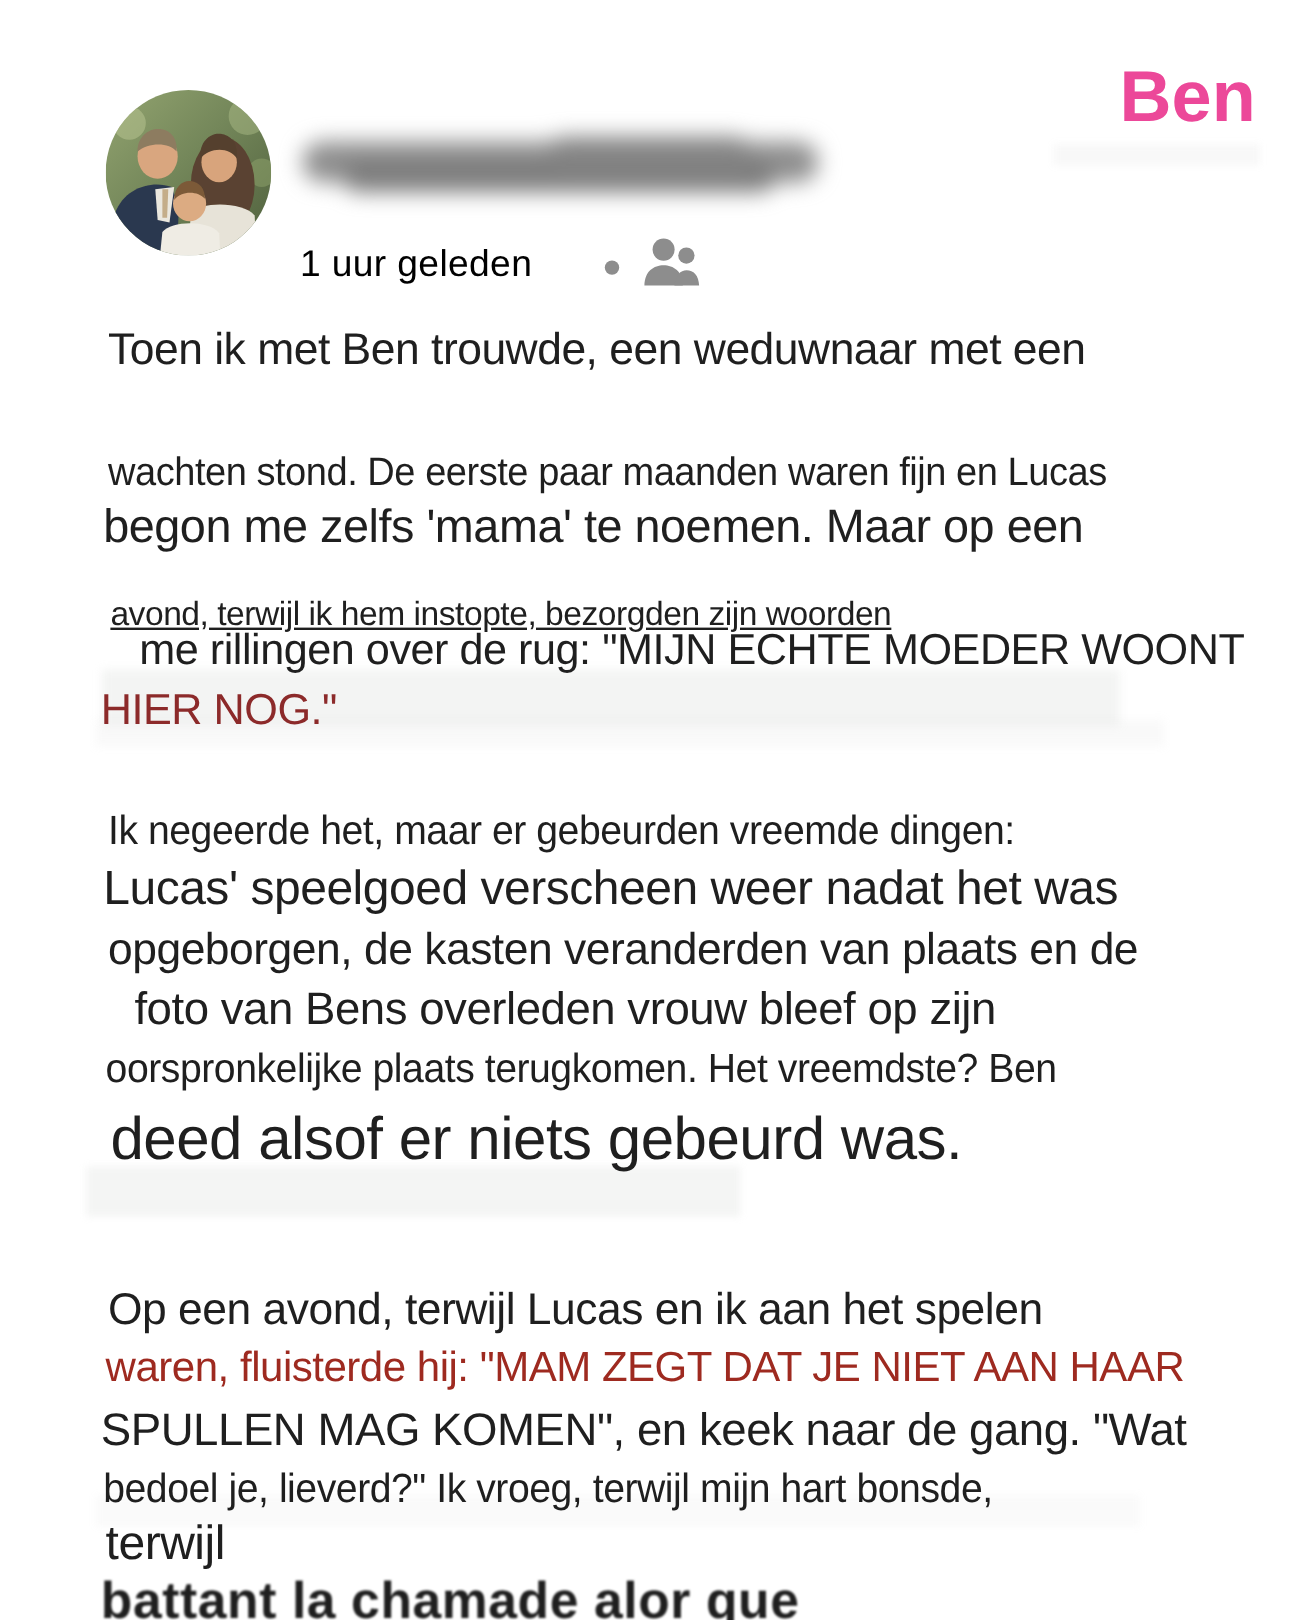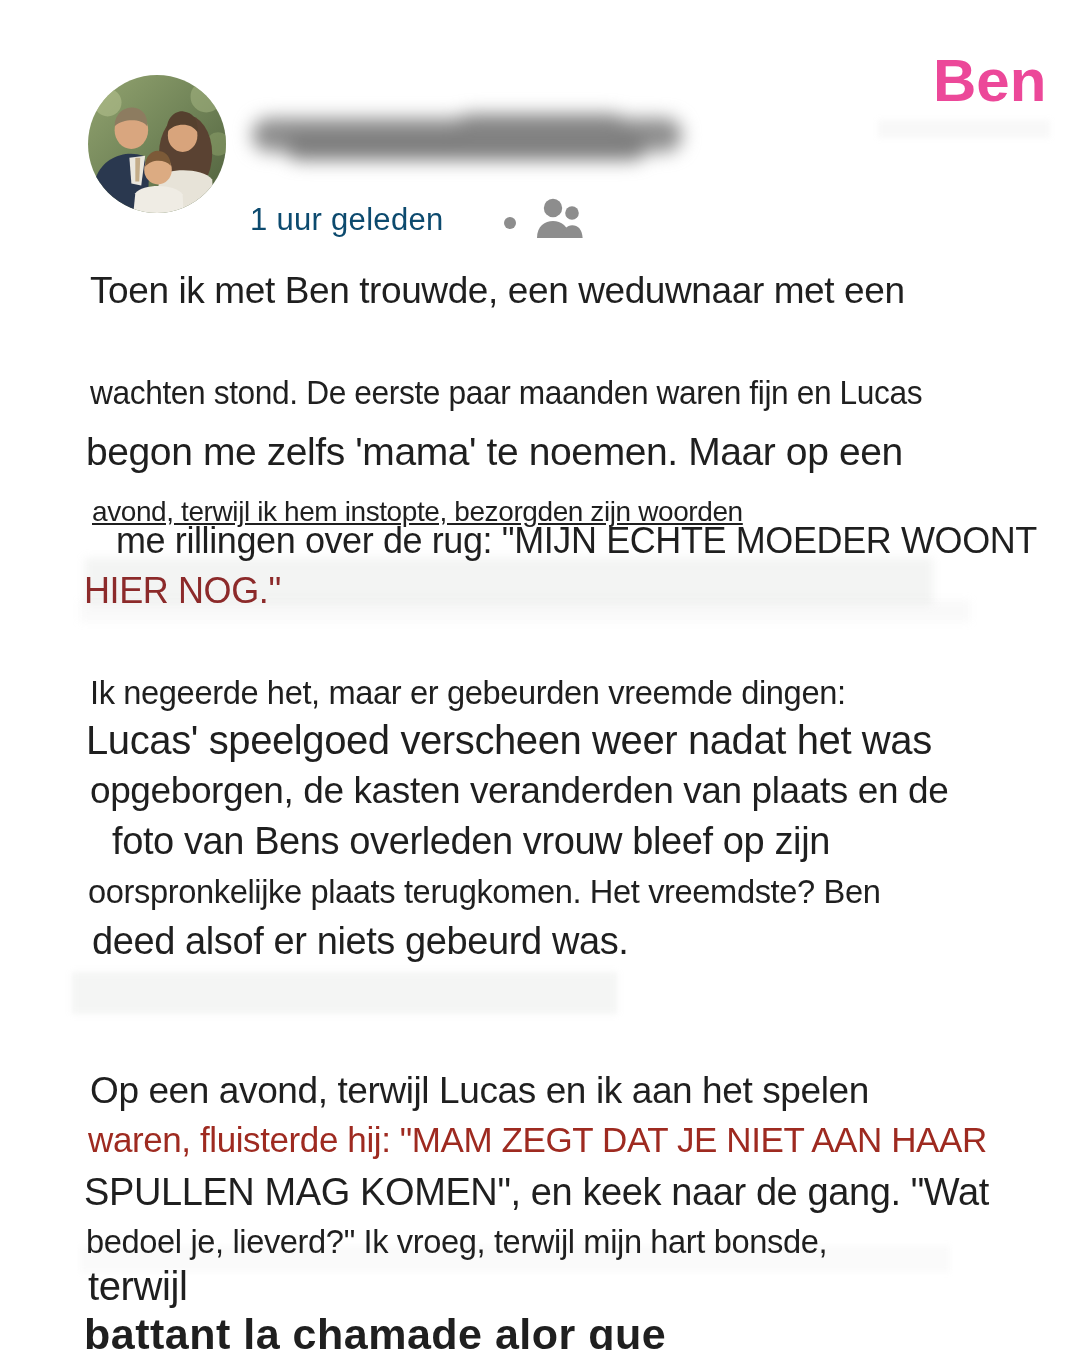--- a/index.html
+++ b/index.html
@@ -19,21 +19,21 @@
   .name-blur{
     position:absolute;left:246px;top:104px;width:448px;height:66px;
     filter:blur(9px);
   }
   .name-blur .blob{position:absolute;background:#8f8f8f;border-radius:18px;}
   .name-blur .b1{left:6px;top:14px;width:430px;height:34px;}
   .name-blur .b2{left:40px;top:30px;width:360px;height:26px;background:#7c7c7c;}
   .name-blur .b3{left:210px;top:10px;width:170px;height:28px;background:#848484;}
   .timestamp{
     position:absolute;left:250px;top:202px;
-    font-size:31px;color:#0c4a6e;letter-spacing:.3px;
+    font-size:31px;color:#000000;letter-spacing:.3px;
   }
   .privacy-dot{
     position:absolute;left:504px;top:217px;width:12px;height:12px;
     border-radius:50%;background:#8d8d8d;
   }
   .privacy-icon{position:absolute;left:533px;top:196px;width:52px;height:48px;}
   .brand{
     position:absolute;left:933px;top:46px;
     font-size:60px;font-weight:700;color:#ec4899;letter-spacing:0;
   }
@@ -113,31 +113,31 @@
   <div class="brand">Ben</div>
 
   <div class="art a1"></div>
   <div class="art a2"></div>
   <div class="art a3"></div>
   <div class="art a4"></div>
   <div class="art a5"></div>
 
   <div class="ln" style="left:90px;top:270px;font-size:37px;">Toen ik met Ben trouwde, een weduwnaar met een</div>
   <div class="ln cond" style="left:90px;top:374px;font-size:33px;">wachten stond. De eerste paar maanden waren fijn en Lucas</div>
-  <div class="ln" style="left:86px;top:418px;font-size:39px;margin-top:12px;">begon me zelfs 'mama' te noemen. Maar op een</div>
+  <div class="ln" style="left:86px;top:418px;font-size:39px;">begon me zelfs 'mama' te noemen. Maar op een</div>
   <div class="ln" style="left:92px;top:496px;font-size:28px;text-decoration:underline;">avond, terwijl ik hem instopte, bezorgden zijn woorden</div>
   <div class="ln" style="left:88px;top:520px;font-size:36px;margin-left:28px;">me rillingen over de rug: "MIJN ECHTE MOEDER WOONT</div>
   <div class="ln red-dark" style="left:84px;top:570px;font-size:36px;">HIER NOG."</div>
 
   <div class="ln cond" style="left:90px;top:673px;font-size:34px;">Ik negeerde het, maar er gebeurden vreemde dingen:</div>
   <div class="ln" style="left:90px;top:770px;font-size:37px;">opgeborgen, de kasten veranderden van plaats en de</div>
   <div class="ln" style="left:86px;top:718px;font-size:40px;">Lucas' speelgoed verscheen weer nadat het was</div>
   <div class="ln" style="left:92px;top:820px;font-size:38px;margin-left:20px;">foto van Bens overleden vrouw bleef op zijn</div>
   <div class="ln cond" style="left:88px;top:872px;font-size:34px;">oorspronkelijke plaats terugkomen. Het vreemdste? Ben</div>
-  <div class="ln" style="left:92px;top:920px;font-size:38px;">deed alsof er niets gebeurd was.</div>
+  <div class="ln" style="left:92px;top:920px;font-size:50px;">deed alsof er niets gebeurd was.</div>
 
   <div class="ln" style="left:90px;top:1070px;font-size:37px;">Op een avond, terwijl Lucas en ik aan het spelen</div>
   <div class="ln red" style="left:88px;top:1120px;font-size:35px;">waren, fluisterde hij: "MAM ZEGT DAT JE NIET AAN HAAR</div>
   <div class="ln" style="left:84px;top:1171px;font-size:38px;">SPULLEN MAG KOMEN", en keek naar de gang. "Wat</div>
   <div class="ln cond" style="left:86px;top:1222px;font-size:34px;">bedoel je, lieverd?" Ik vroeg, terwijl mijn hart bonsde,</div>
   <div class="ln" style="left:88px;top:1264px;font-size:40px;">terwijl</div>
   <div class="ln blurred-line" style="left:84px;top:1310px;font-size:43px;">battant la chamade  alor  que</div>
 
 </div>
 

